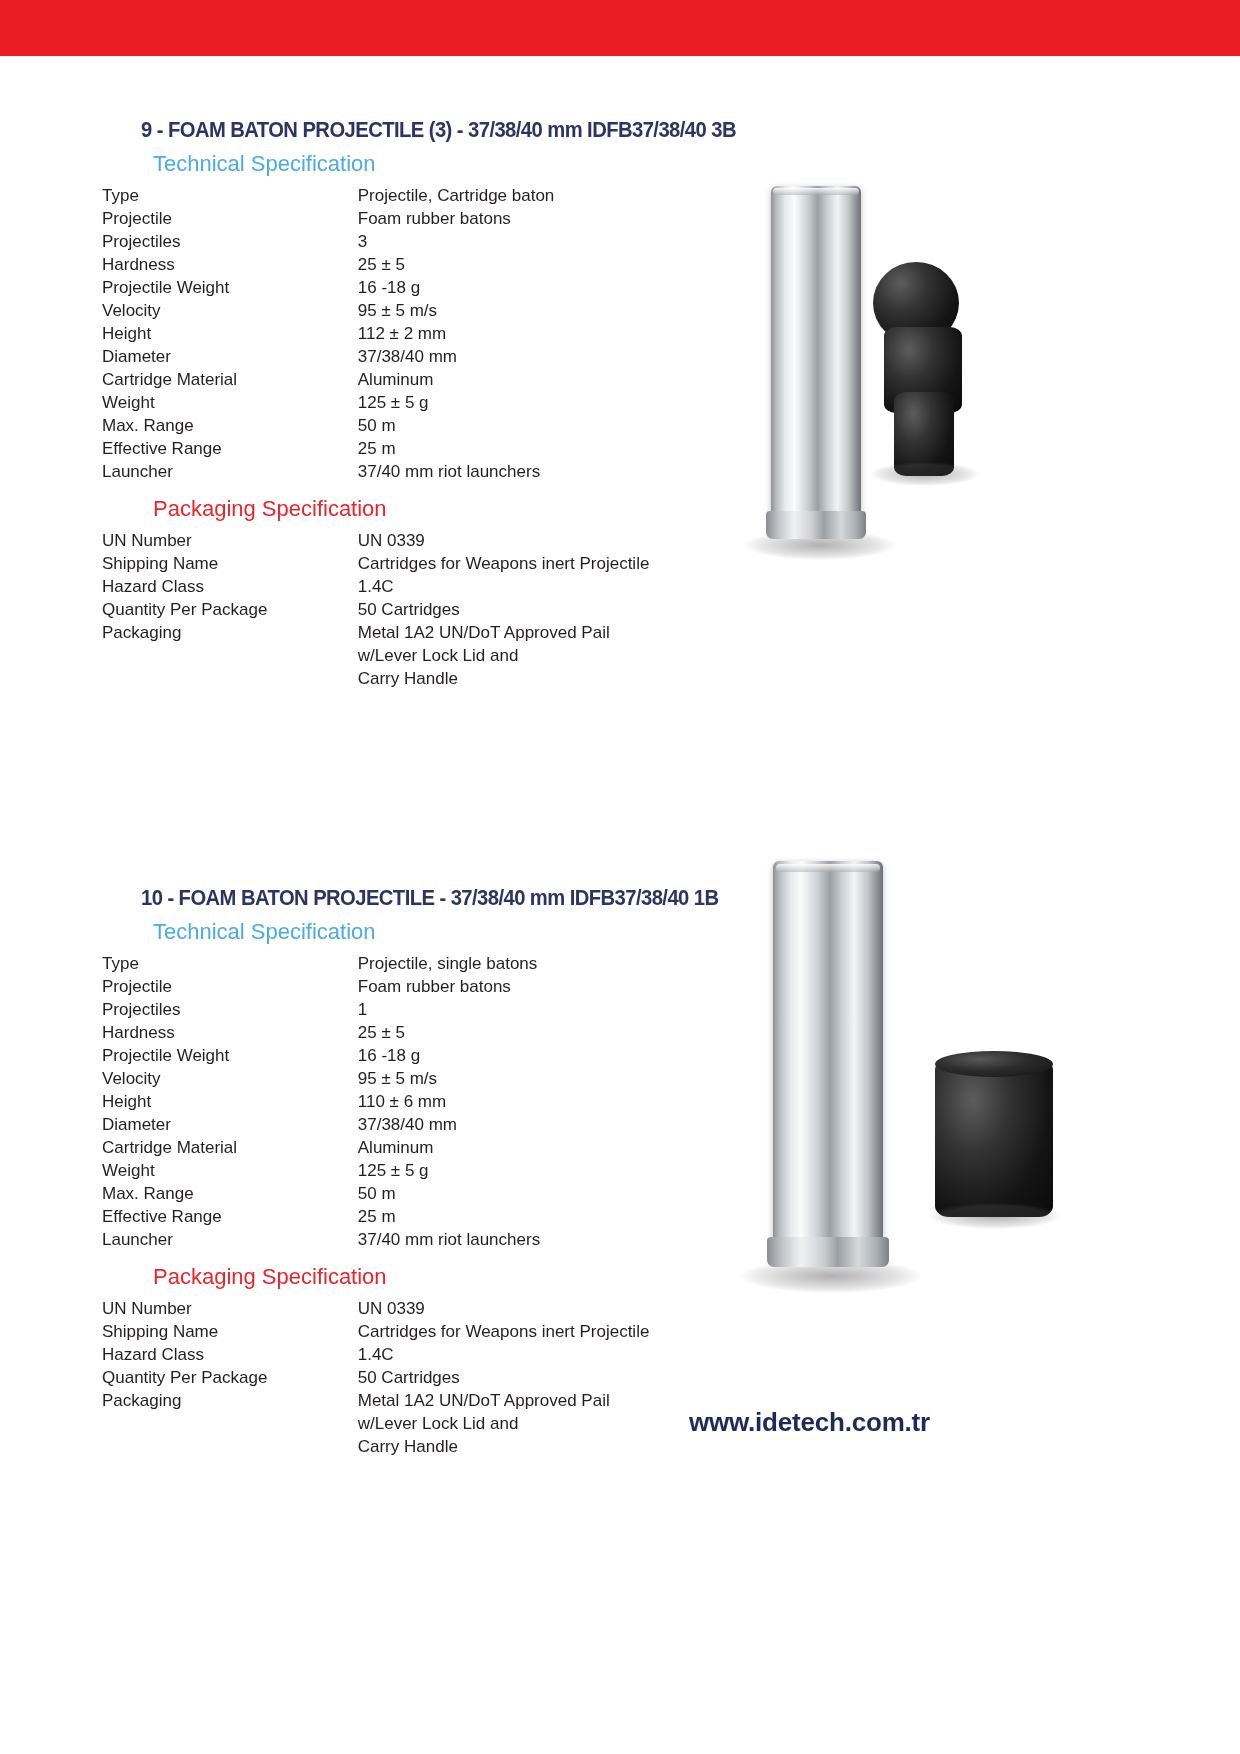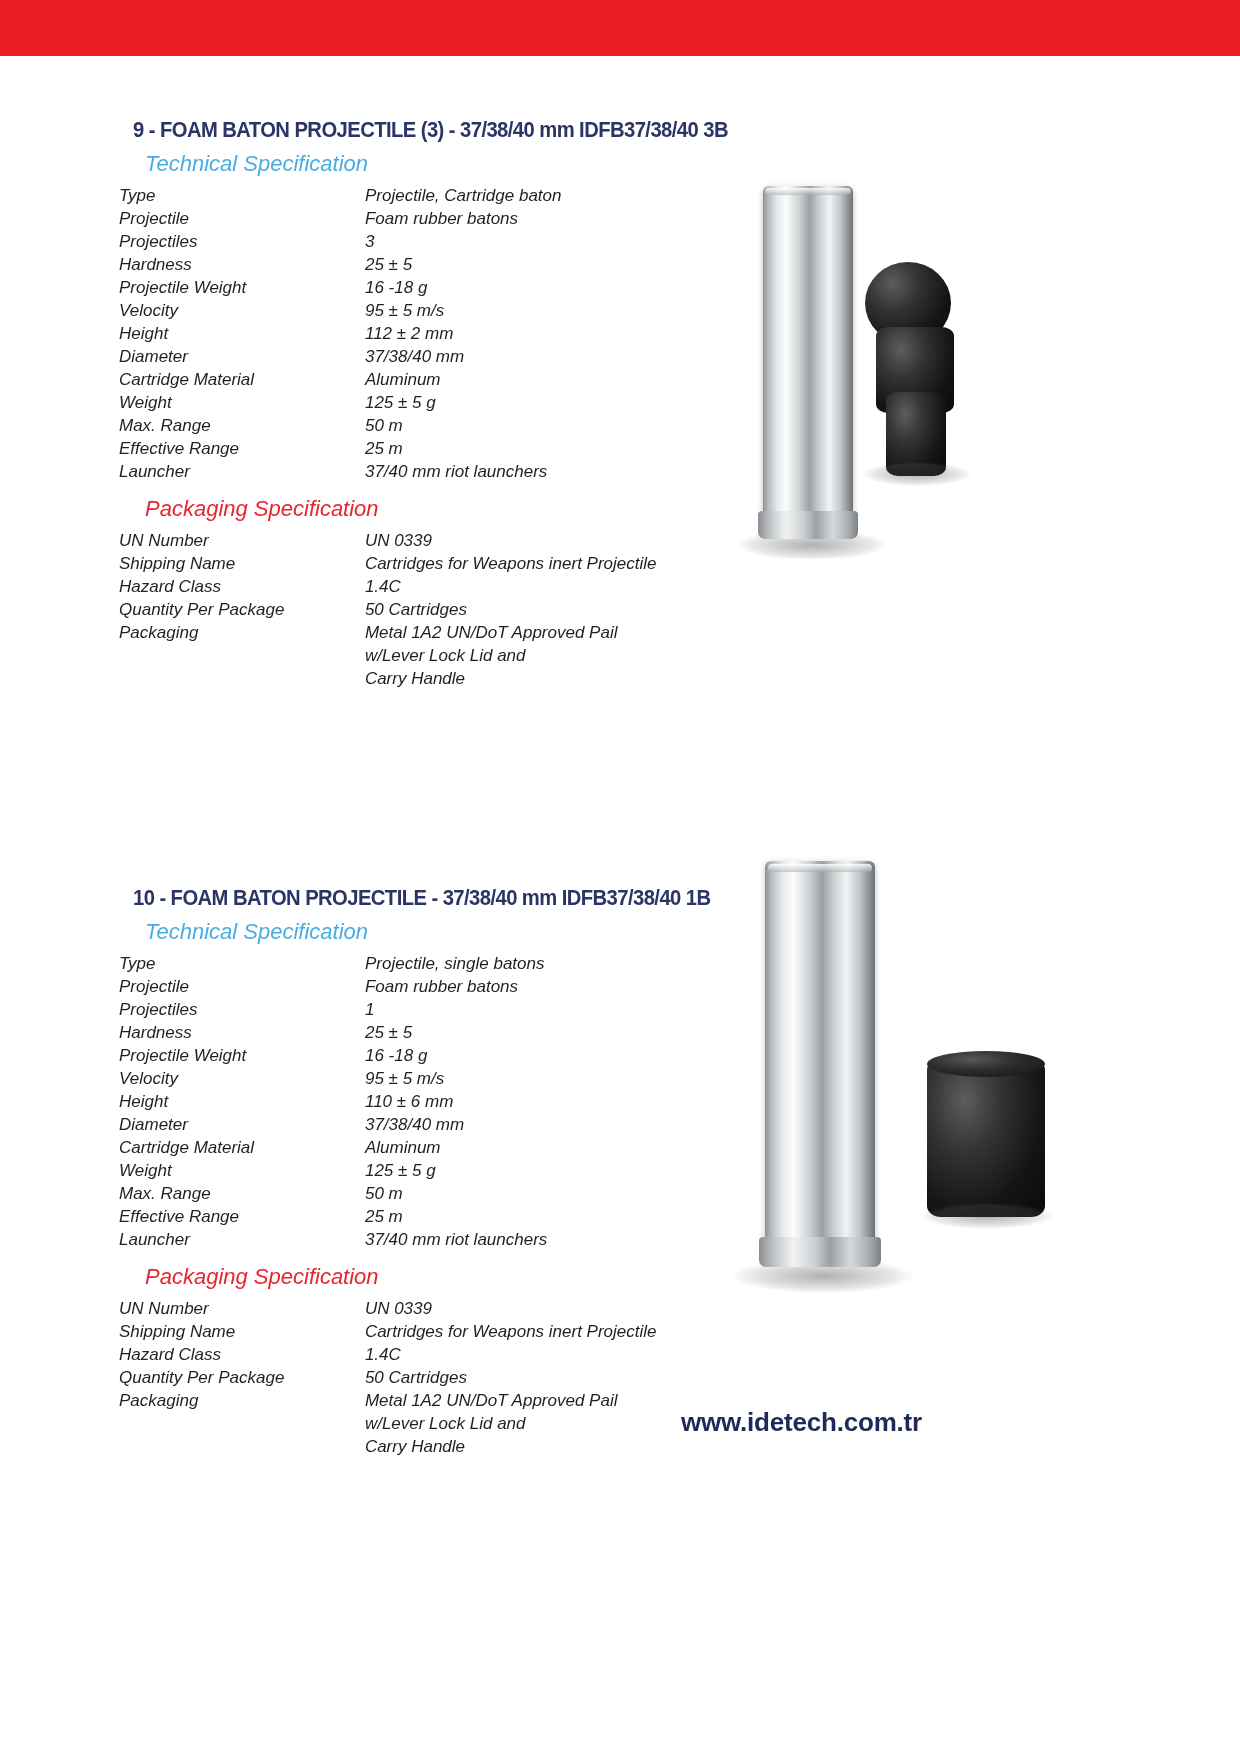--- a/index.html
+++ b/index.html
@@ -20,21 +20,21 @@
     position: absolute;
     top: 0; left: 0;
     width: 1240px;
     height: 56px;
     background: #ec1c24;
   }
 
   
   .page {
     position: absolute;
-    top: 56px; left: 0;
+    top: 56px; left: 8px;
     width: 1044px;
     height: 1698px;
   }
 
   
   .product {
     position: absolute;
     left: 0;
     width: 1240px;
   }
@@ -53,36 +53,35 @@
     font-stretch: condensed;
     transform: scaleX(0.94);
     transform-origin: left center;
   }
 
   .spec-area {
     position: absolute;
     left: 0;
     top: 34px;
     width: 700px;
-    font-style: italic;
   }
 
   .section-head {
     font-size: 22px;
     margin: 0 0 8px 0;
     padding-left: 145px;
     font-weight: normal;
     line-height: 1.1;
   }
   .section-head.tech { color: #4aace0; }
   .section-head.pack { color: #e8252c; }
 
   .spec-table {
     border-collapse: collapse;
-    margin-left: 119px;
+    margin-left: 94px;
   }
   .spec-table td {
     font-size: 17px;
     color: #231f20;
     line-height: 23px;
     padding: 0;
     vertical-align: top;
     white-space: pre-line;
   }
   .spec-table td.k { width: 275px; }

